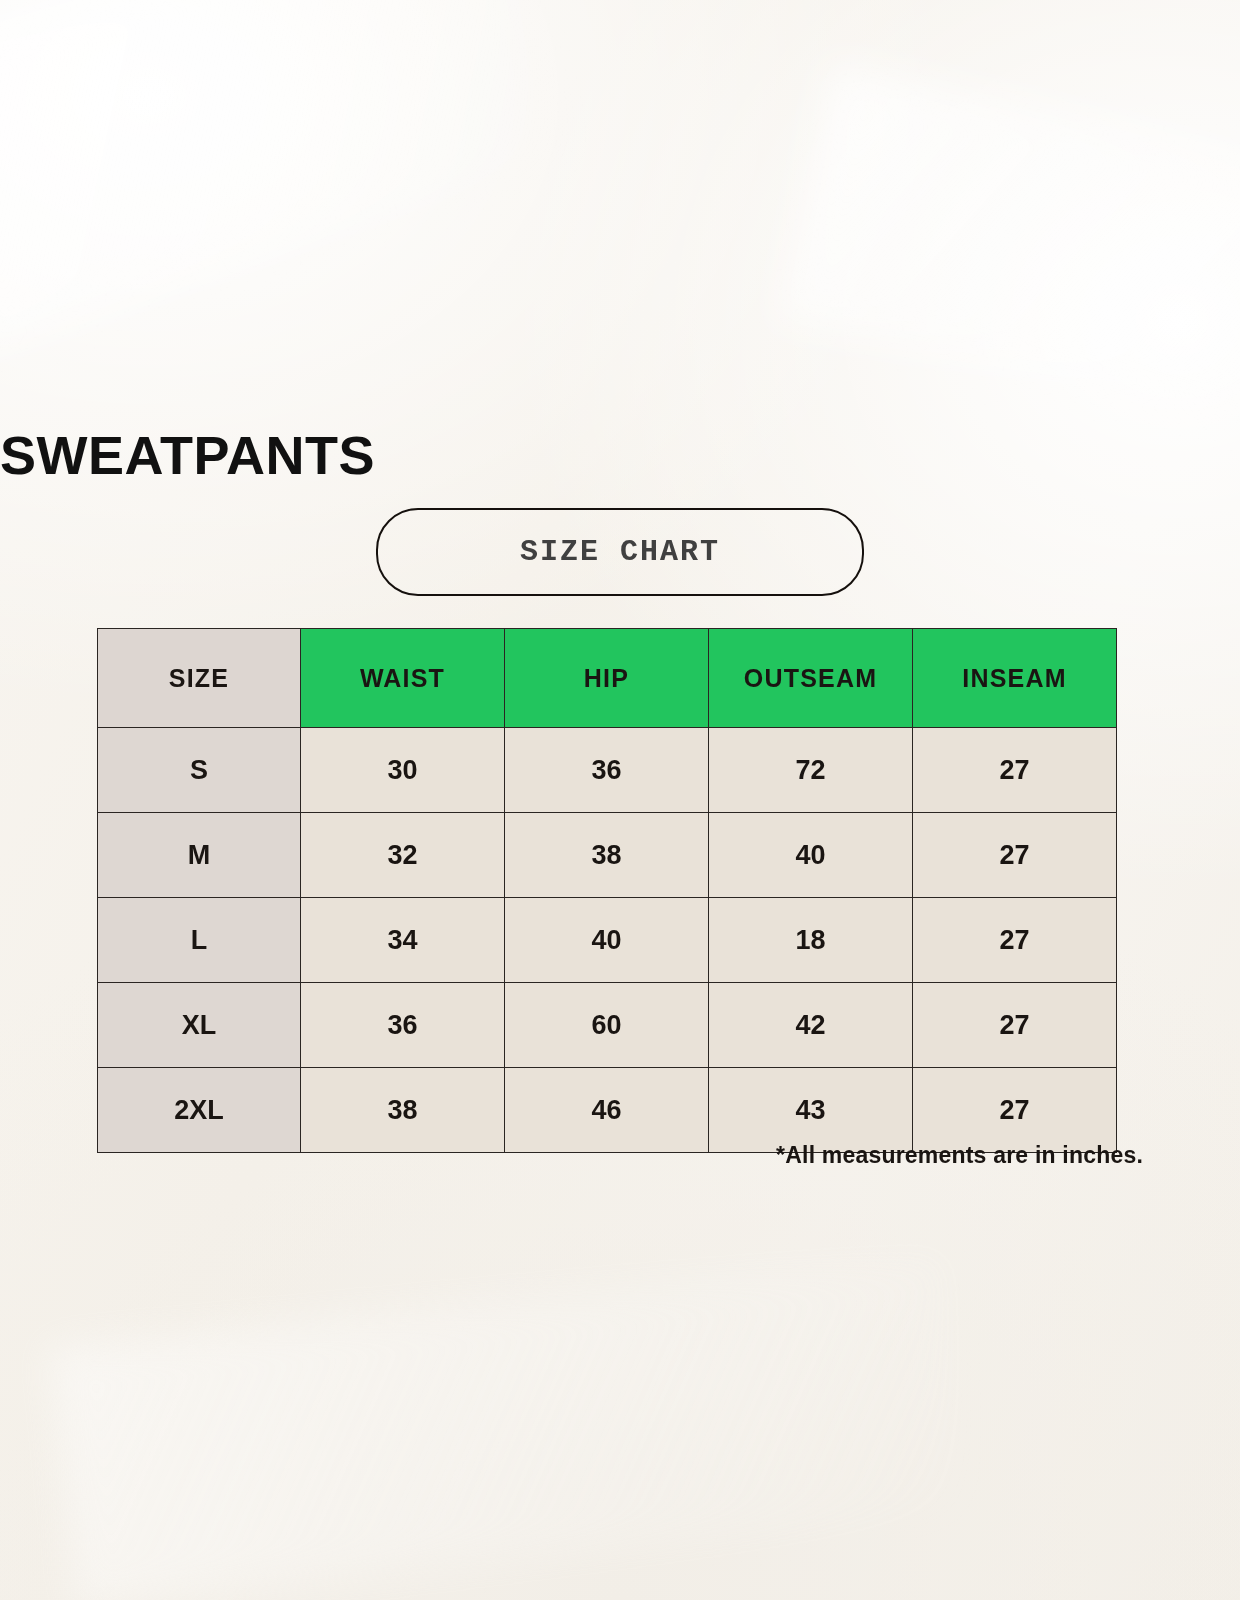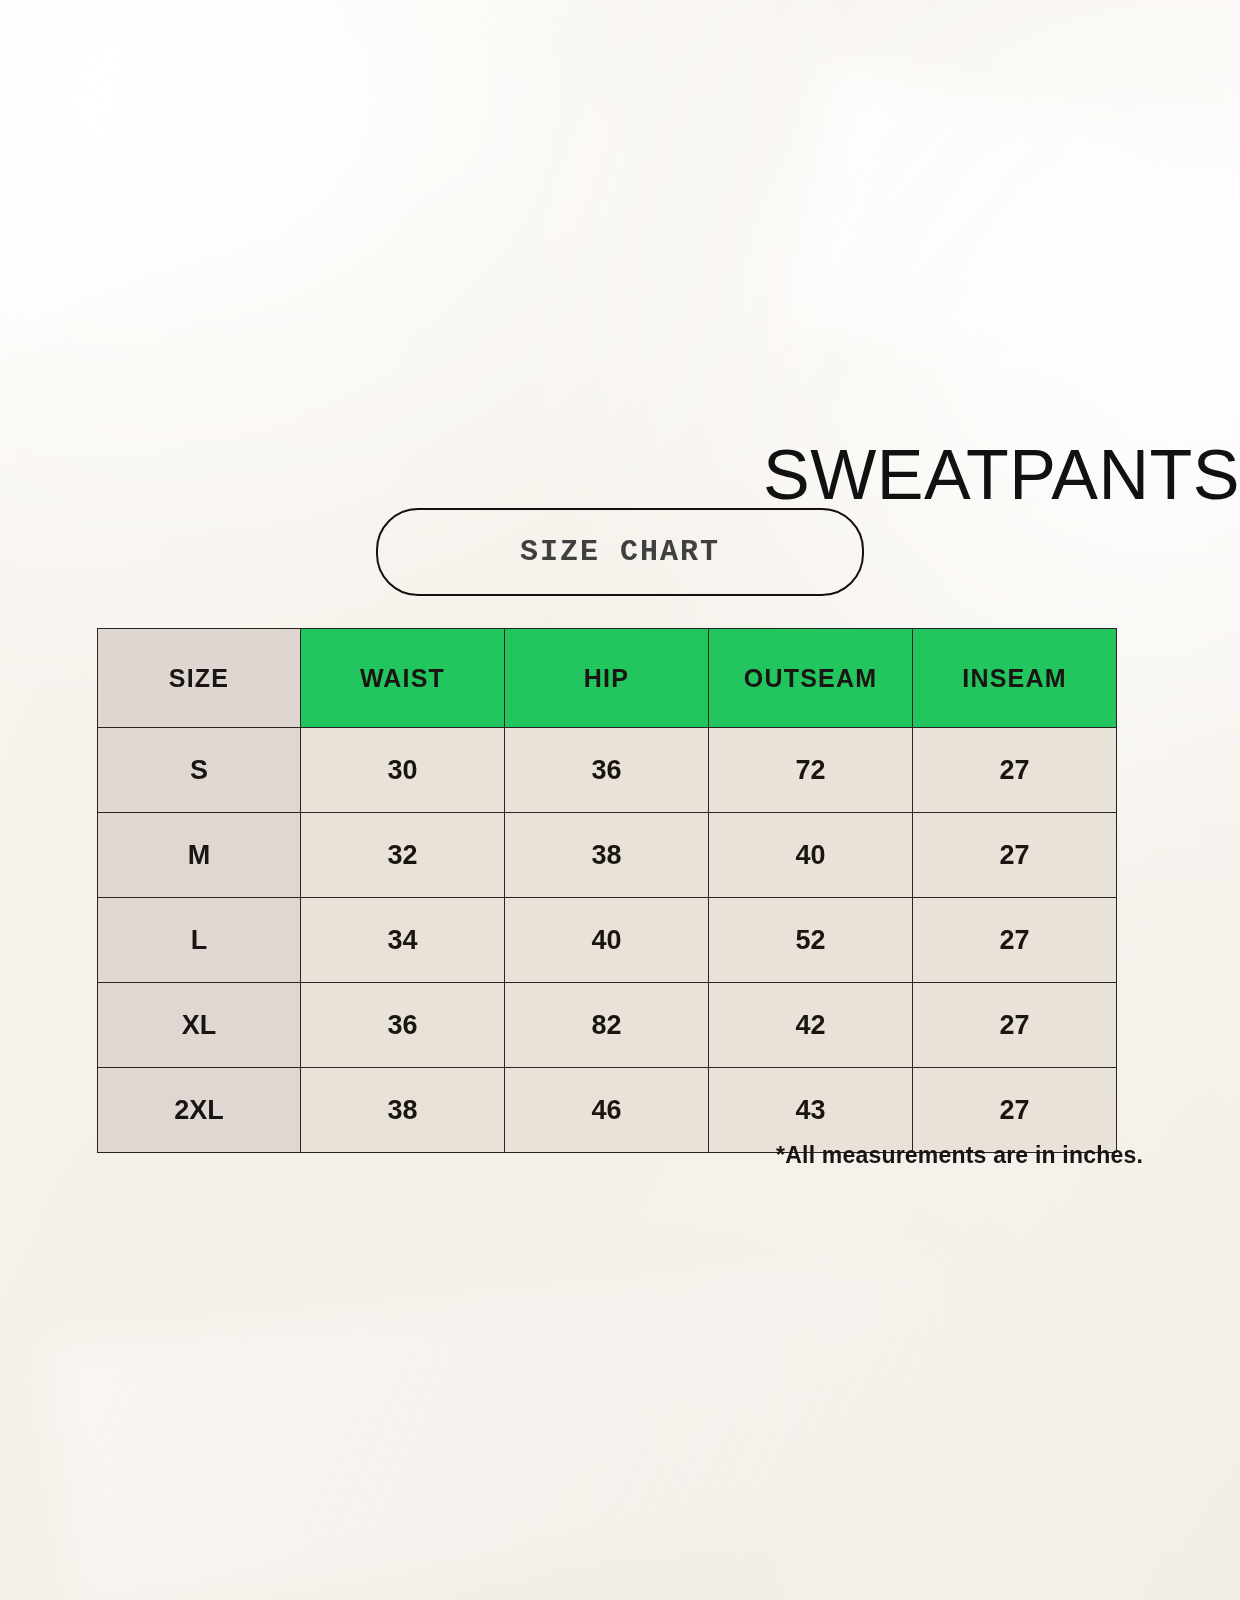--- a/index.html
+++ b/index.html
@@ -39,24 +39,24 @@
     position: relative;
     width: 100%;
     height: 100%;
   }
 
   .title {
     position: absolute;
     top: 388px;
     left: 0;
     width: 100%;
-    text-align: right;
-    font-size: 70px;
+    text-align: left;
+    font-size: 54px;
     letter-spacing: 0.5px;
-    font-weight: 400;
+    font-weight: 700;
     color: #111111;
     font-family: "Liberation Sans", sans-serif;
   }
 
   .pill {
     position: absolute;
     top: 508px;
     left: 50%;
     transform: translateX(-50%);
     width: 484px;
@@ -178,27 +178,27 @@
           <td class="size-cell">M</td>
           <td class="val-cell">32</td>
           <td class="val-cell">38</td>
           <td class="val-cell">40</td>
           <td class="val-cell">27</td>
         </tr>
         <tr>
           <td class="size-cell">L</td>
           <td class="val-cell">34</td>
           <td class="val-cell">40</td>
-          <td class="val-cell">52</td>
+          <td class="val-cell">18</td>
           <td class="val-cell">27</td>
         </tr>
         <tr>
           <td class="size-cell">XL</td>
           <td class="val-cell">36</td>
-          <td class="val-cell">82</td>
+          <td class="val-cell">60</td>
           <td class="val-cell">42</td>
           <td class="val-cell">27</td>
         </tr>
         <tr>
           <td class="size-cell">2XL</td>
           <td class="val-cell">38</td>
           <td class="val-cell">46</td>
           <td class="val-cell">43</td>
           <td class="val-cell">27</td>
         </tr>

